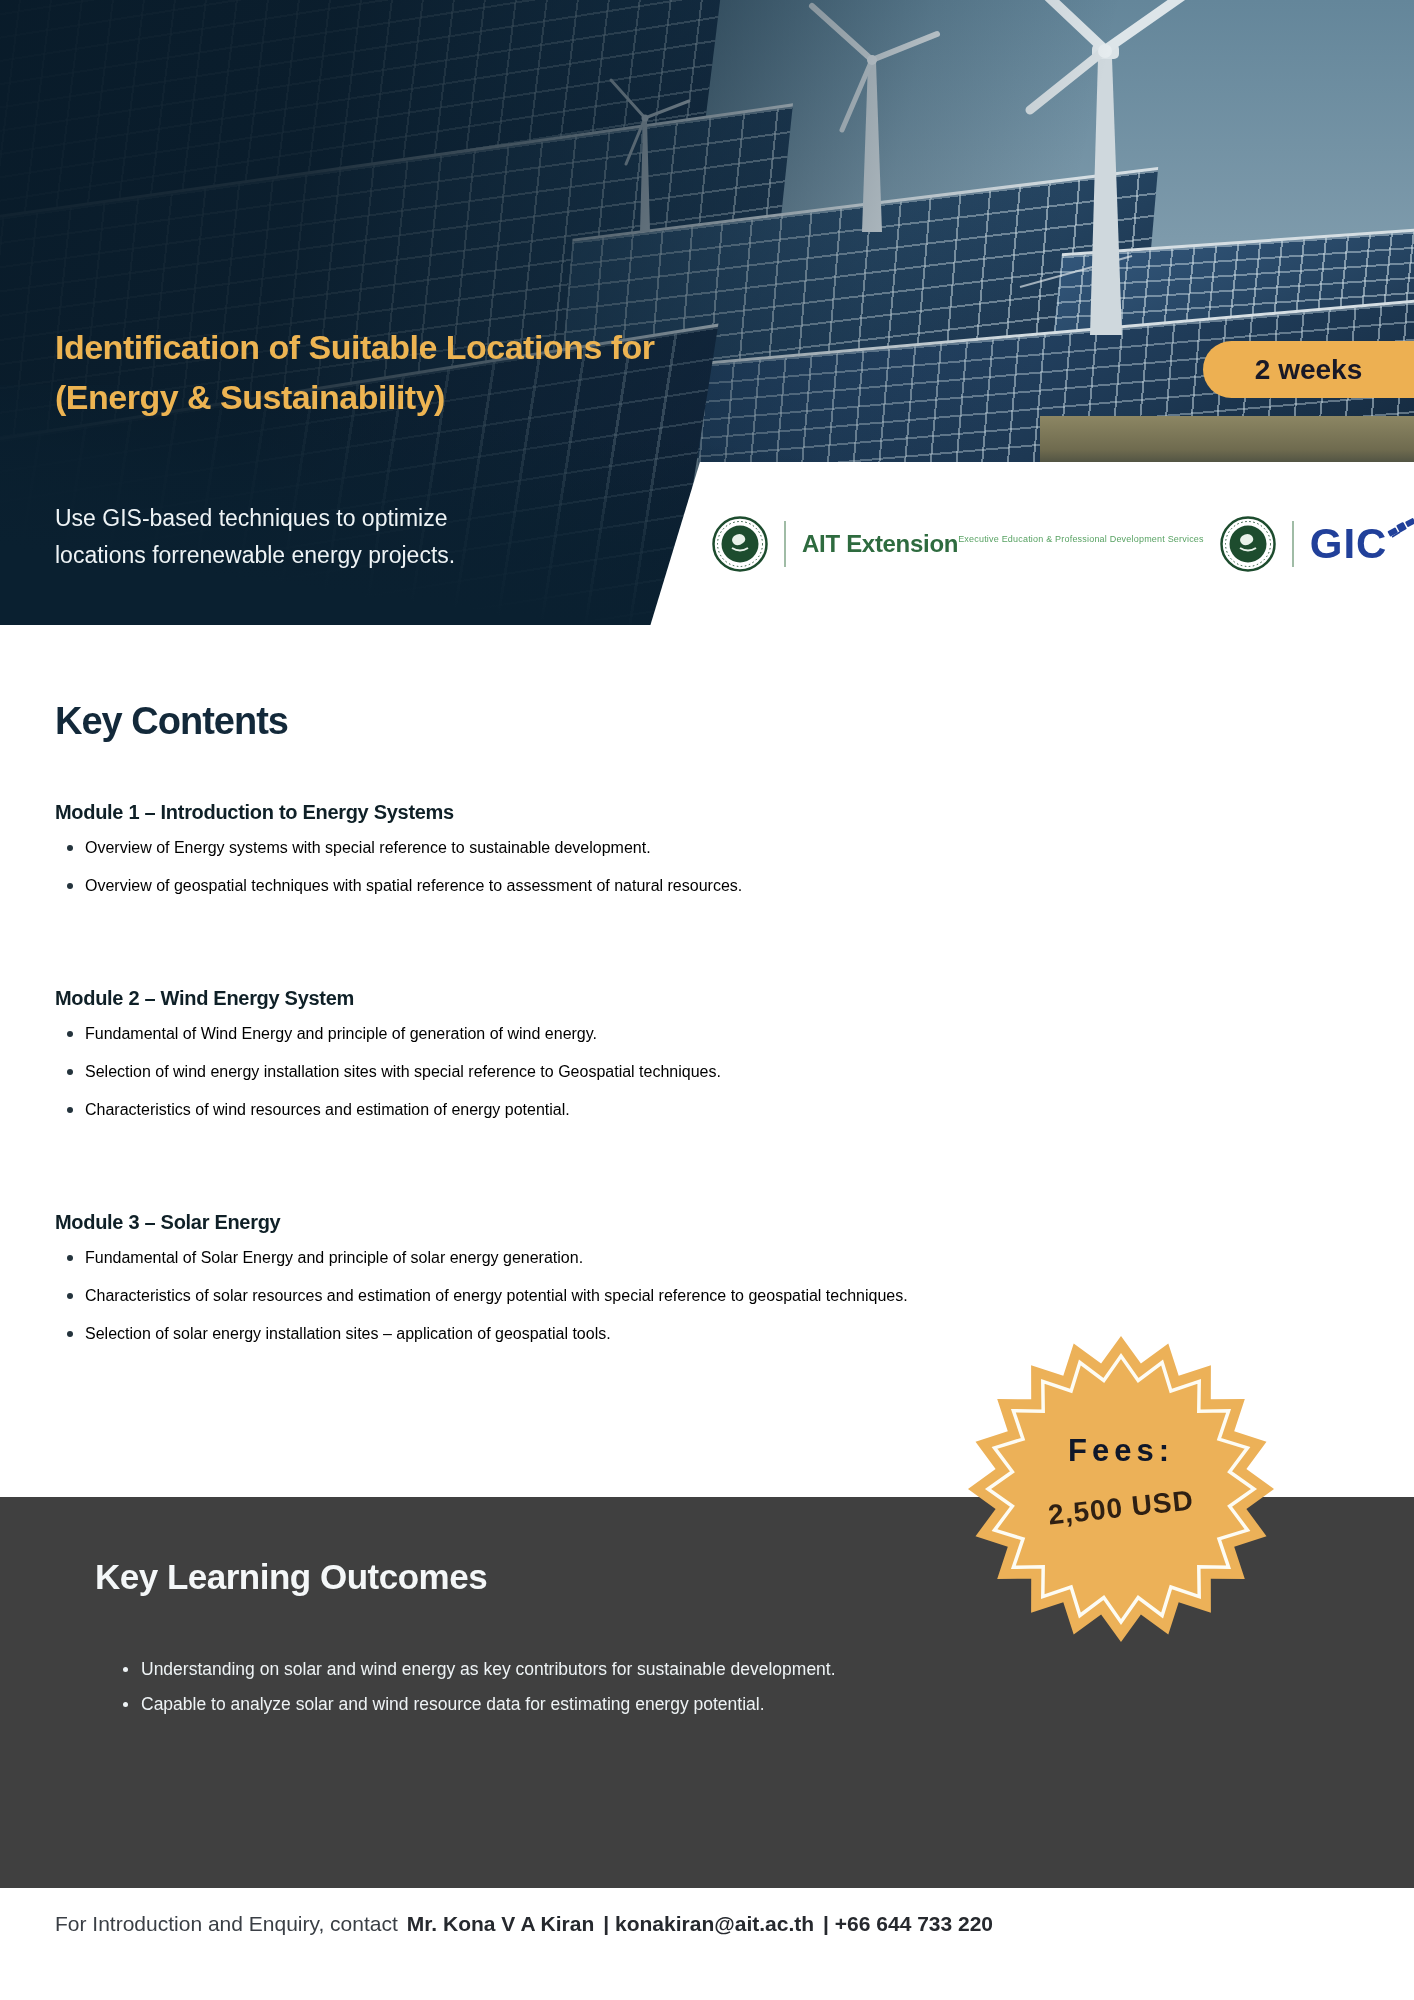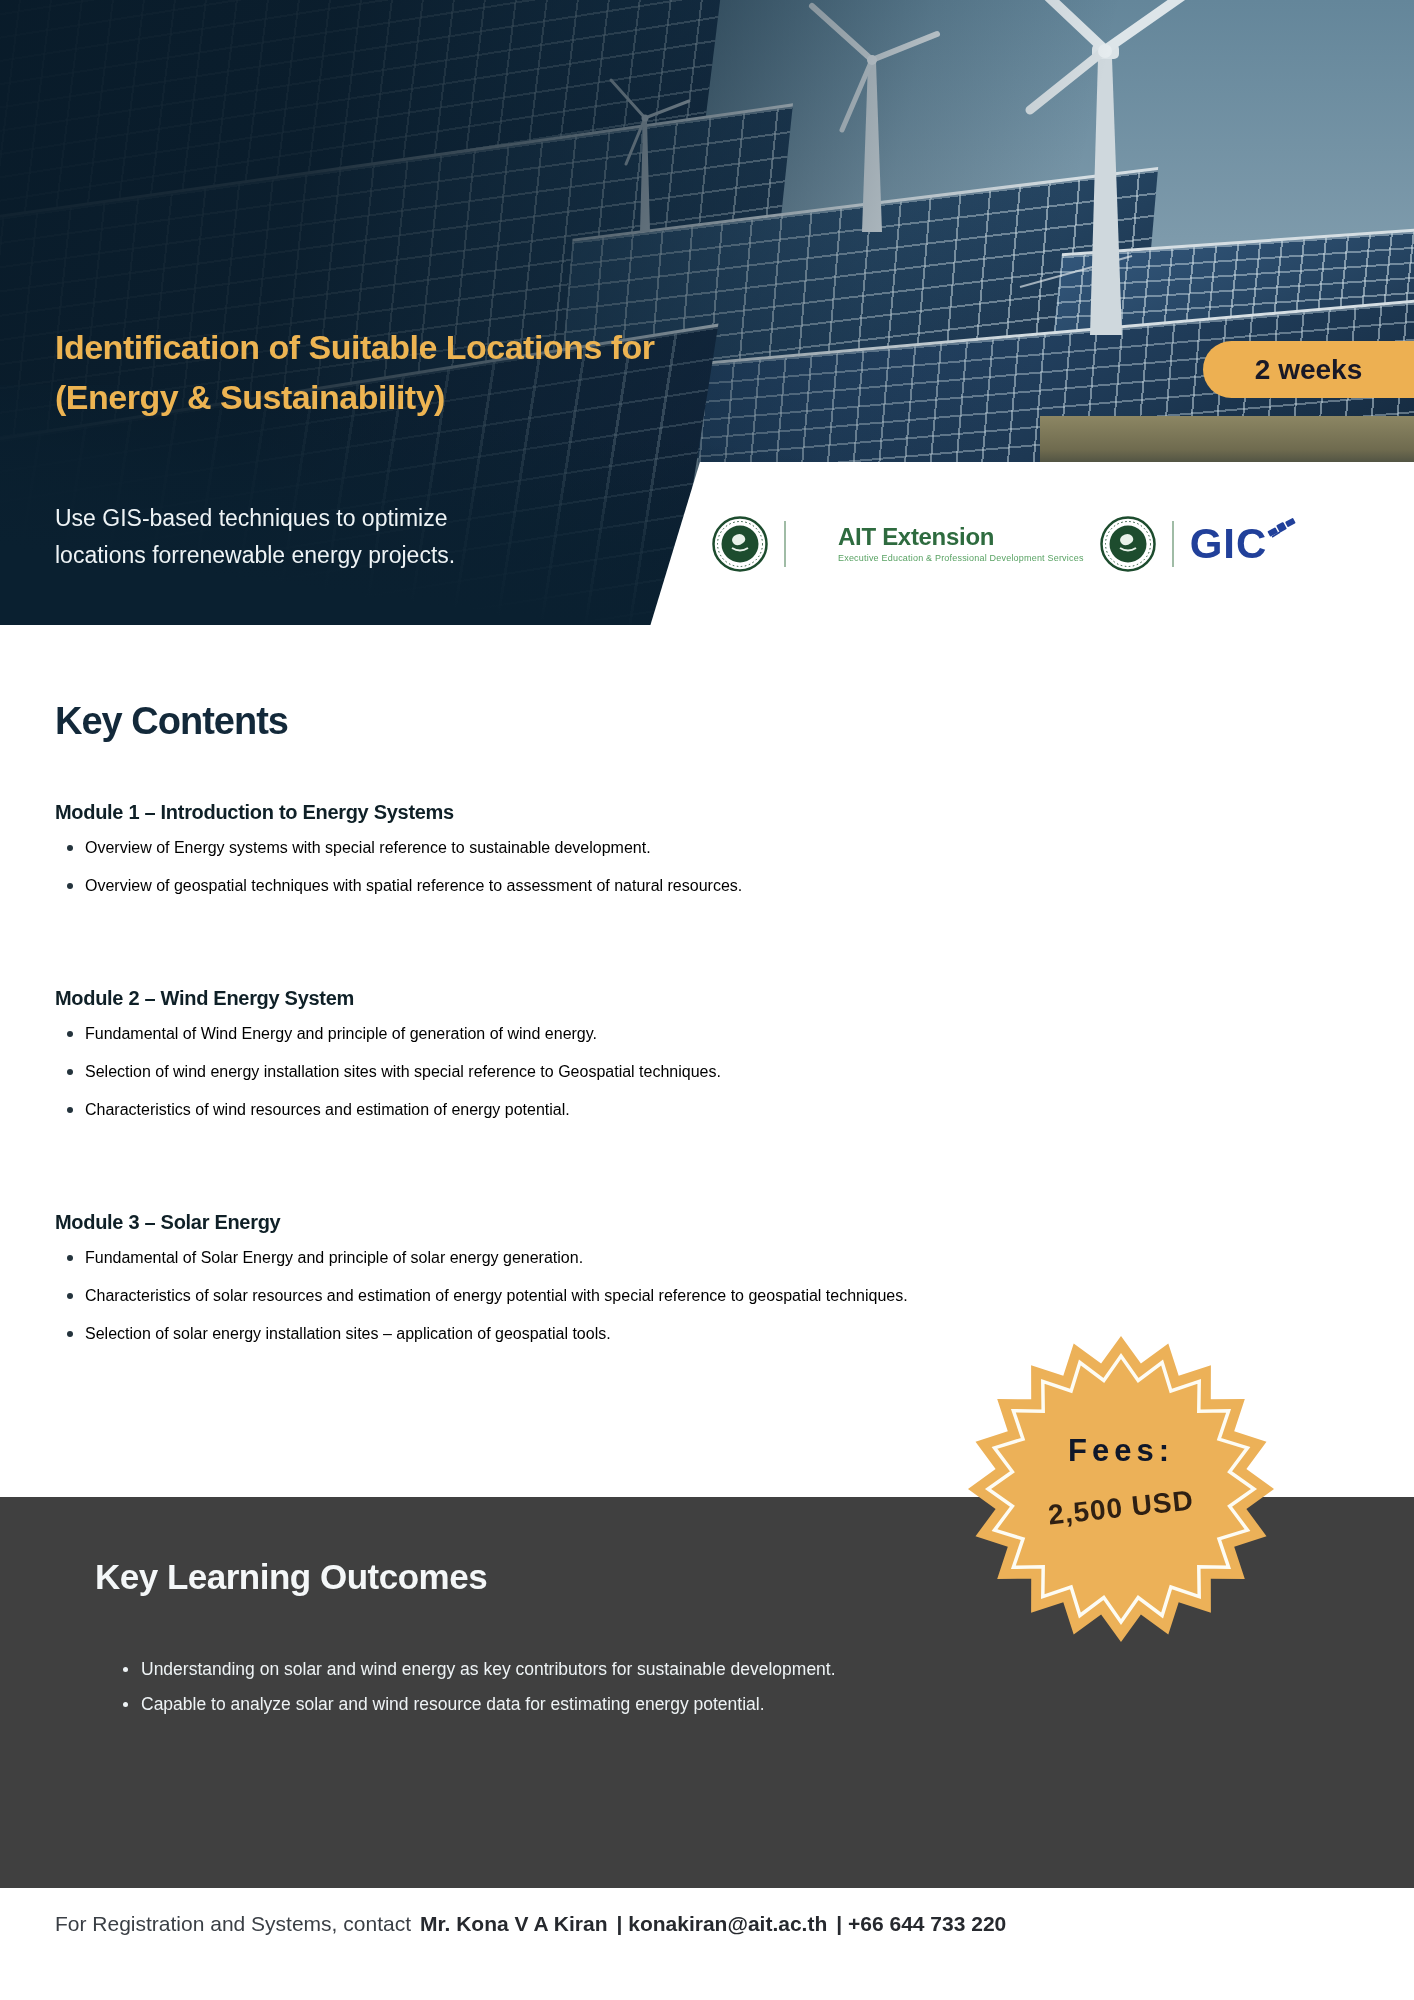--- a/index.html
+++ b/index.html
@@ -33,21 +33,21 @@
      background:#edb052;border-radius:29px 0 0 29px;
      display:flex;align-items:center;justify-content:center;
      font-size:28px;font-weight:bold;color:#191927;}
 
   .wedge{position:absolute;left:0;top:462px;width:1414px;height:163px;background:#ffffff;
      clip-path:polygon(49.5% 0,100% 0,100% 100%,46% 100%);}
   .logo-band{position:absolute;left:700px;top:462px;height:163px;width:714px;
      display:flex;align-items:center;gap:16px;padding-left:12px;box-sizing:border-box;}
   .seal{width:56px;height:56px;flex:0 0 auto;}
   .logo-divider{width:2px;height:46px;background:rgba(45,106,58,.45);flex:0 0 auto;}
-  .ait-text{display:flex;flex-direction:column;justify-content:center;margin-left:36px;}
+  .ait-text{display:flex;flex-direction:row;justify-content:center;}
   .ait-name{font-size:24px;font-weight:bold;color:#2e6b3f;letter-spacing:-0.3px;line-height:26px;}
   .ait-tagline{font-size:9px;color:#58a263;letter-spacing:.2px;margin-top:3px;}
   .gic-wrap{position:relative;display:flex;align-items:center;}
   .gic-name{font-size:42px;font-weight:bold;color:#21409a;letter-spacing:1px;line-height:44px;}
   .sat-icon{position:absolute;right:-30px;top:-6px;}
 
   
   .kc-heading{position:absolute;left:55px;top:700px;margin:0;
      font-size:38px;font-weight:bold;letter-spacing:-1px;color:#13293a;}
   .modules{position:absolute;left:55px;top:800px;right:60px;}
@@ -217,17 +217,17 @@
     <svg viewBox="0 0 320 320">
       <polygon id="star-outer" fill="#ecb158" points="160.0,7.0 179.9,34.6 207.3,14.5 217.7,46.8 249.9,36.2 249.8,70.2 283.8,70.1 273.2,102.3 305.5,112.7 285.4,140.1 313.0,160.0 285.4,179.9 305.5,207.3 273.2,217.7 283.8,249.9 249.8,249.8 249.9,283.8 217.7,273.2 207.3,305.5 179.9,285.4 160.0,313.0 140.1,285.4 112.7,305.5 102.3,273.2 70.1,283.8 70.2,249.8 36.2,249.9 46.8,217.7 14.5,207.3 34.6,179.9 7.0,160.0 34.6,140.1 14.5,112.7 46.8,102.3 36.2,70.1 70.2,70.2 70.1,36.2 102.3,46.8 112.7,14.5 140.1,34.6"></polygon>
       <polygon id="star-inner" fill="none" stroke="#fdfcf4" stroke-width="3.5" stroke-linejoin="miter" points="160.0,27.0 177.2,51.4 201.1,33.5 209.9,62.0 238.2,52.4 237.8,82.2 267.6,81.8 258.0,110.1 286.5,118.9 268.6,142.8 293.0,160.0 268.6,177.2 286.5,201.1 258.0,209.9 267.6,238.2 237.8,237.8 238.2,267.6 209.9,258.0 201.1,286.5 177.2,268.6 160.0,293.0 142.8,268.6 118.9,286.5 110.1,258.0 81.8,267.6 82.2,237.8 52.4,238.2 62.0,209.9 33.5,201.1 51.4,177.2 27.0,160.0 51.4,142.8 33.5,118.9 62.0,110.1 52.4,81.8 82.2,82.2 81.8,52.4 110.1,62.0 118.9,33.5 142.8,51.4"></polygon>
     </svg>
     <div class="fees-label">Fees:</div>
     <div class="fees-amount">2,500 USD</div>
   </div>
 
   <footer class="footer">
     <p>
-      <span>For Registration and Systems, contact</span><span class="gap"></span><b>Mr. Kona V A Kiran</b><span class="gap"></span><b>|</b> <b>konakiran@ait.ac.th</b><span class="gap"></span><b>|</b> <b>+66 644 733 220</b>
+      <span>For Introduction and Enquiry, contact</span><span class="gap"></span><b>Mr. Kona V A Kiran</b><span class="gap"></span><b>|</b> <b>konakiran@ait.ac.th</b><span class="gap"></span><b>|</b> <b>+66 644 733 220</b>
     </p>
   </footer>
 
 </div>
 
 </body></html>

